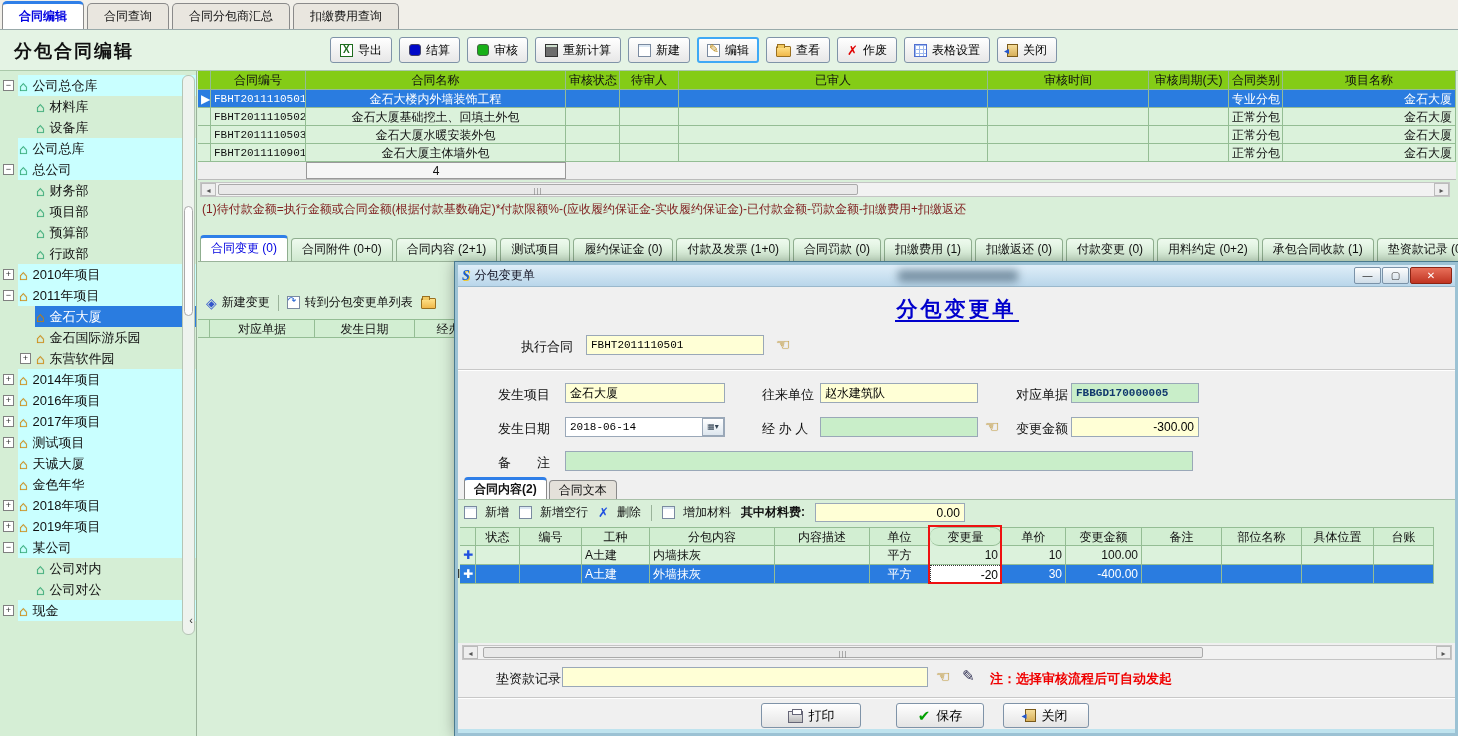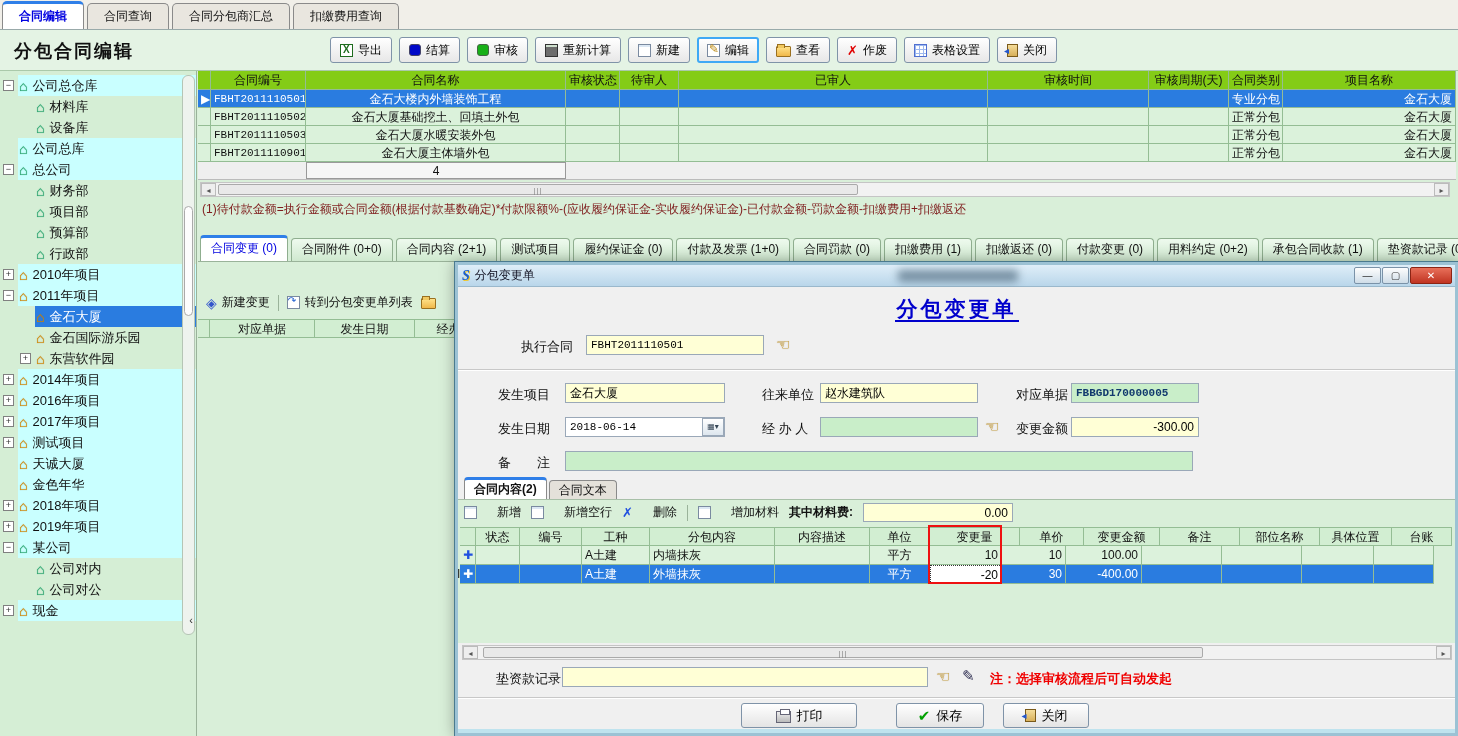--- a/index.html
+++ b/index.html
@@ -104,41 +104,41 @@
 .fi.docno{color:#123a6e;font-weight:bold}
 .hand-icon{position:absolute;font-size:16px;color:#d09a00;text-shadow:0 0 1px #864;cursor:pointer;line-height:16px}
 .pen-icon{position:absolute;font-size:15px;color:#335;cursor:pointer;line-height:16px}
 .calbtn{position:absolute;width:22px;height:18px;border:1px solid #9aa8b8;background:linear-gradient(#fff,#dde6ee);font-size:8px;text-align:center;line-height:16px;color:#345;cursor:pointer}
 .sep{position:absolute;left:0;right:0;height:0;border-top:1px solid #c8c8c8;border-bottom:1px solid #fff}
 .dlg-tabs{position:absolute;left:6px;top:190px;display:flex;align-items:flex-end;height:23px}
 .dlgtab{height:20px;line-height:18px;padding:0 9px;margin-right:2px;background:#e4e1da;border:1px solid #8a8a8a;border-bottom:none;border-radius:4px 4px 0 0;font-size:12px;cursor:default}
 .dlgtab.active{background:#fff;border-top:3px solid #2f7fe8;height:23px;font-weight:bold}
 .gpanel{position:absolute;left:0;top:212px;right:0;height:144px;background:#d9efd9;border-top:1px solid #a8c0a8}
 .gtoolbar{position:absolute;left:6px;top:3px;display:flex;align-items:center;gap:10px;white-space:nowrap}
-.gtb{display:flex;align-items:center;gap:20px;cursor:pointer}
+.gtb{display:flex;align-items:center;gap:8px;cursor:pointer}
 .gvsep{width:1px;height:16px;background:#9ab39a}
 .matfee{width:150px;height:19px;border:1px solid #9aa8b8;background:#ffffd6;text-align:right;padding:0 4px;font-size:12px}
 .dgrid{position:absolute;left:2px;top:27px}
 .grow{display:flex;height:19px}
 .gcell{border-right:1px solid #94bd94;border-bottom:1px solid #94bd94;overflow:hidden;white-space:nowrap;padding:0 3px;line-height:18px;font-size:12px;background:#dcf2dc}
 .grow.ghead .gcell{background:#d2eed2;text-align:center;border-top:1px solid #94bd94}
 .grow.sel .gcell{background:#2a7ce0;color:#fff}
 .g-center{text-align:center}.g-right{text-align:right}
 .plusmark{color:#2050e0;font-weight:bold;text-align:center}
 .grow.sel .plusmark{color:#fff}
 .editcell{background:#fff !important;color:#000 !important;border:1px dotted #333 !important}
 .redbox{position:absolute;border:2px solid #ee1111;pointer-events:none}
 .ibeam{position:absolute;left:-1px;font-size:12px;color:#222}
 .hs2{position:absolute;left:4px;top:358px;width:990px}
 .auditrow{position:absolute;left:0;top:380px;width:100%}
 .auditnote{position:absolute;left:532px;top:3px;color:#f00000;font-size:13px;font-weight:bold;white-space:nowrap}
 .sep2{top:410px}
 .dlg-buttons{position:absolute;left:0;top:416px;width:100%;height:26px}
 .dbtn{position:absolute;height:25px;display:flex;align-items:center;justify-content:center;gap:6px;background:linear-gradient(#ffffff,#e4e4e4);border:1px solid #7f93a8;border-radius:3px;font-size:13px;cursor:pointer}
-.dbtn:nth-child(1){left:283px;width:116px}
+.dbtn:nth-child(1){left:303px;width:100px}
 .dbtn:nth-child(2){left:438px;width:88px}
 .dbtn:nth-child(3){left:545px;width:86px}
 .dlg-bottom{position:absolute;left:0;right:0;bottom:0;height:4px;background:#bfe3ee}
 </style>
 </head>
 <body>
 
 <div class="app">
 
   <div class="topstrip" id="top-tabs">
@@ -564,21 +564,21 @@
         </div>
         <div class="dgrid" id="dgrid">
             <div class="grow ghead">
               <span class="gcell" style="width: 16px;"></span>
               <span class="gcell" style="width: 44px;">状态</span>
               <span class="gcell" style="width: 62px;">编号</span>
               <span class="gcell" style="width: 68px;">工种</span>
               <span class="gcell" style="width: 125px;">分包内容</span>
               <span class="gcell" style="width: 95px;">内容描述</span>
               <span class="gcell" style="width: 60px;">单位</span>
-              <span class="gcell" style="width: 90px;">变更量</span>
+              <span class="gcell" style="width: 72px; border-radius: 9px;">变更量</span>
               <span class="gcell" style="width: 64px;">单价</span>
               <span class="gcell" style="width: 76px;">变更金额</span>
               <span class="gcell" style="width: 80px;">备注</span>
               <span class="gcell" style="width: 80px;">部位名称</span>
               <span class="gcell" style="width: 72px;">具体位置</span>
               <span class="gcell" style="width: 60px;">台账</span>
             </div>
             <div class="grow">
               <span class="gcell plusmark" style="width: 16px;">✚</span>
               <span class="gcell g-center" style="width: 44px;"></span>

